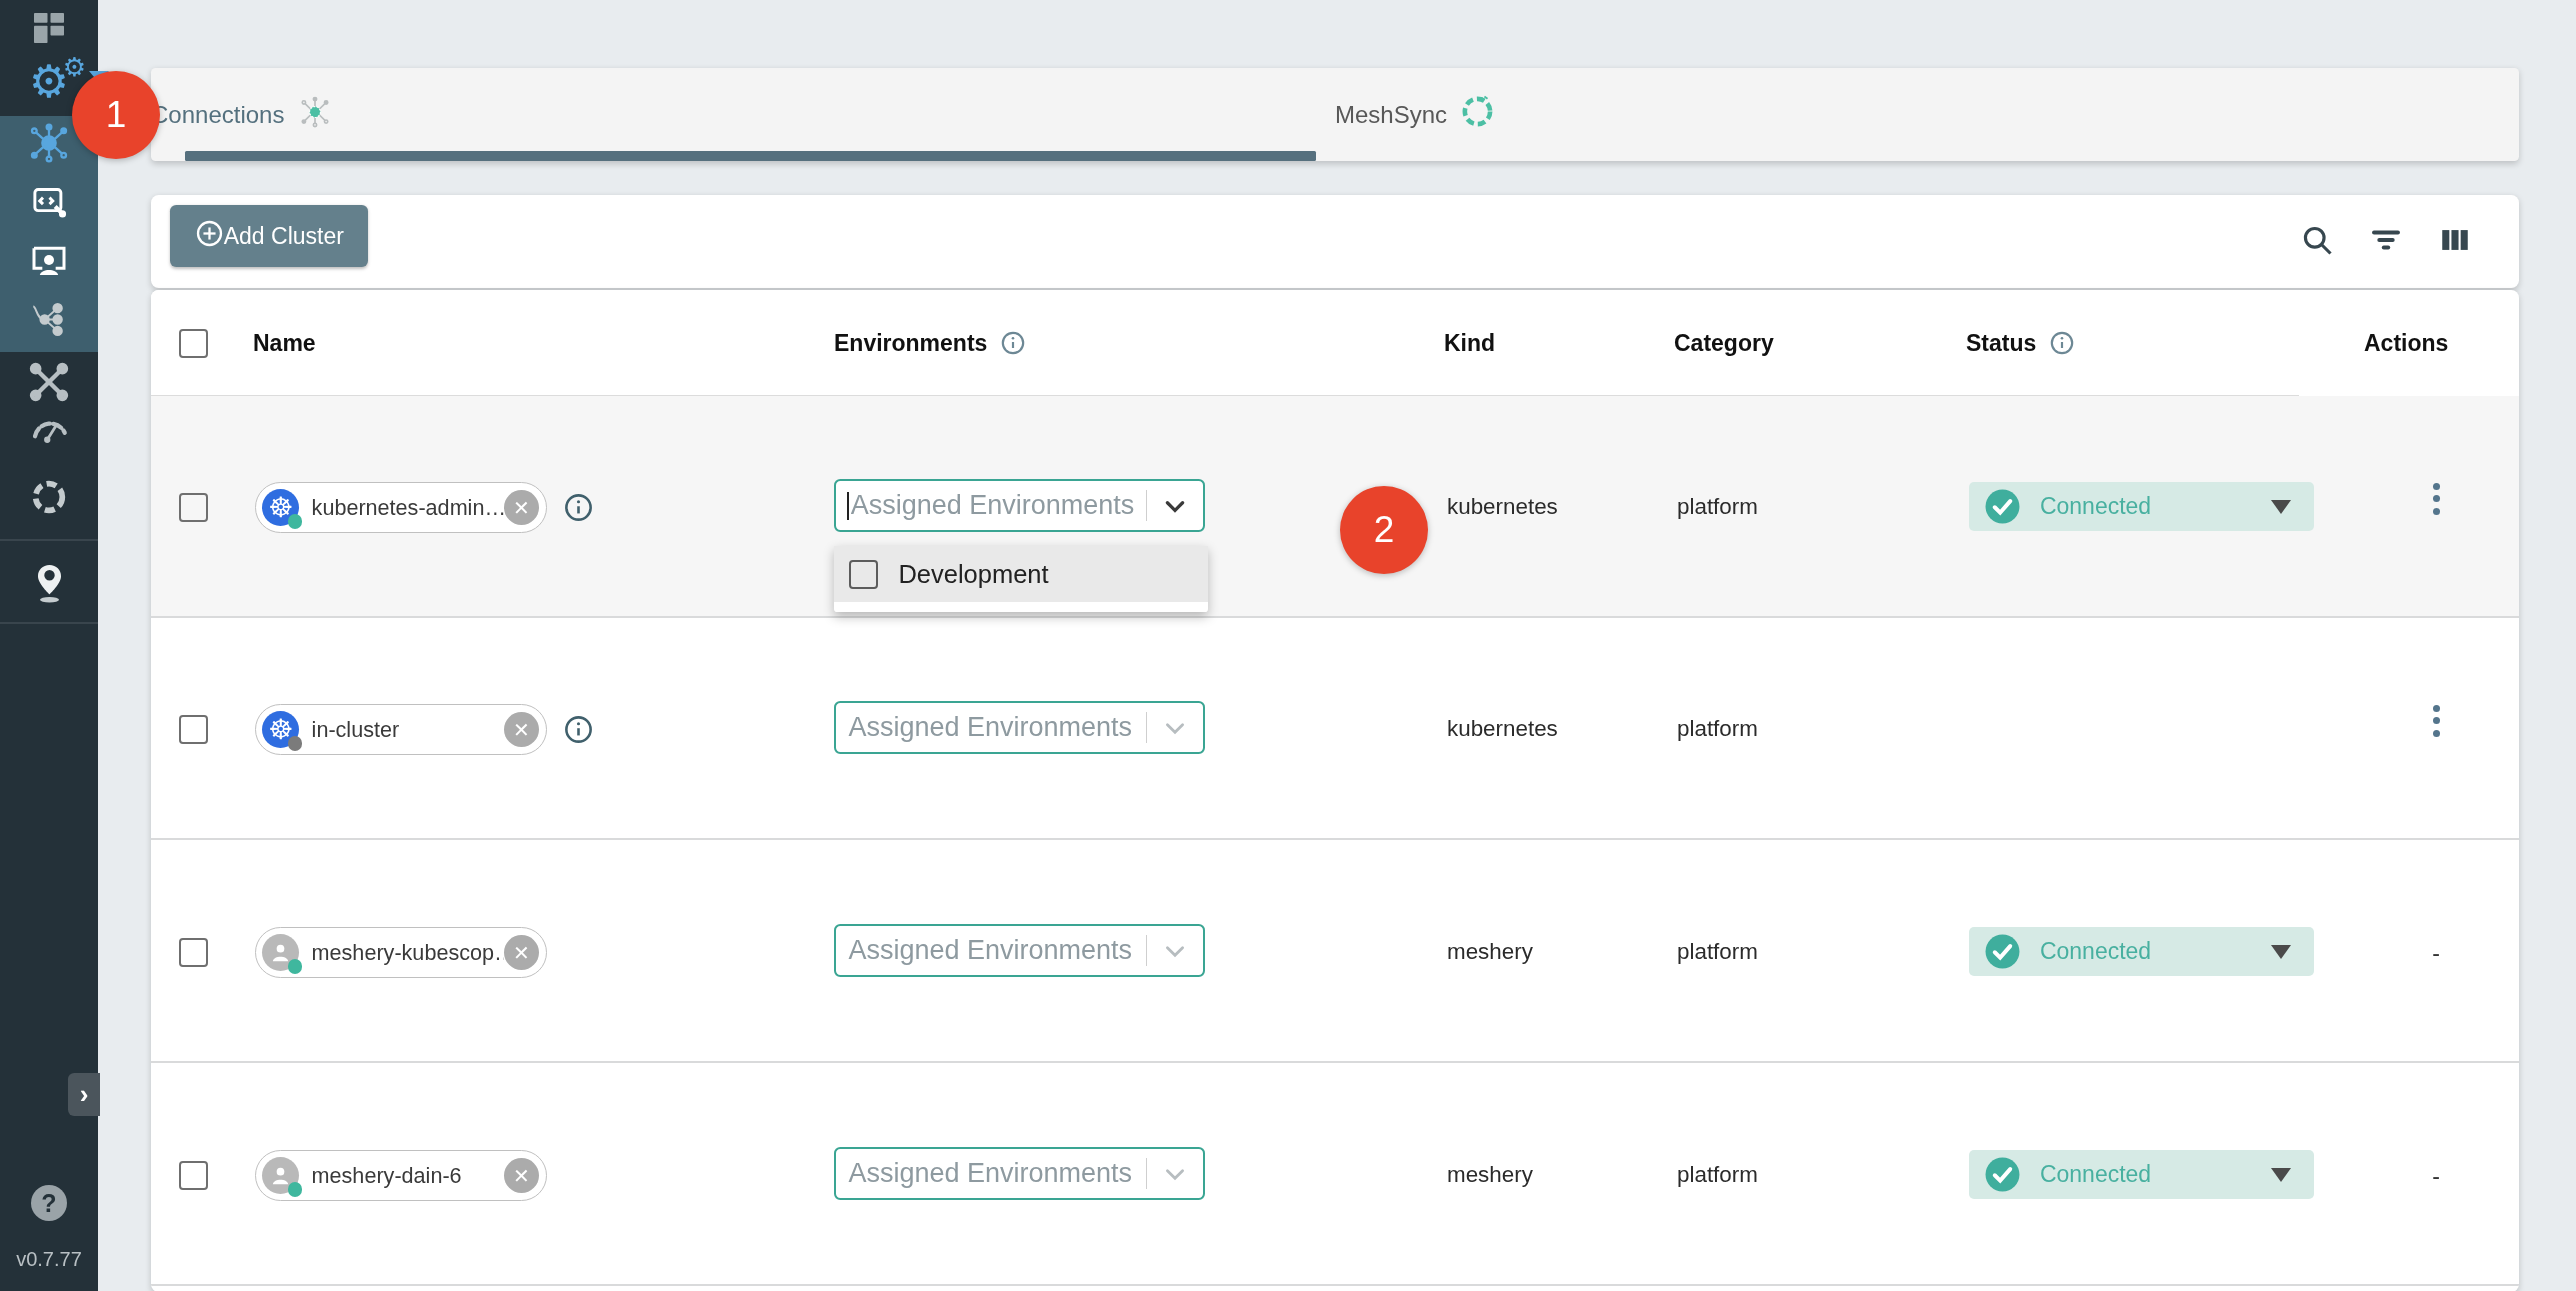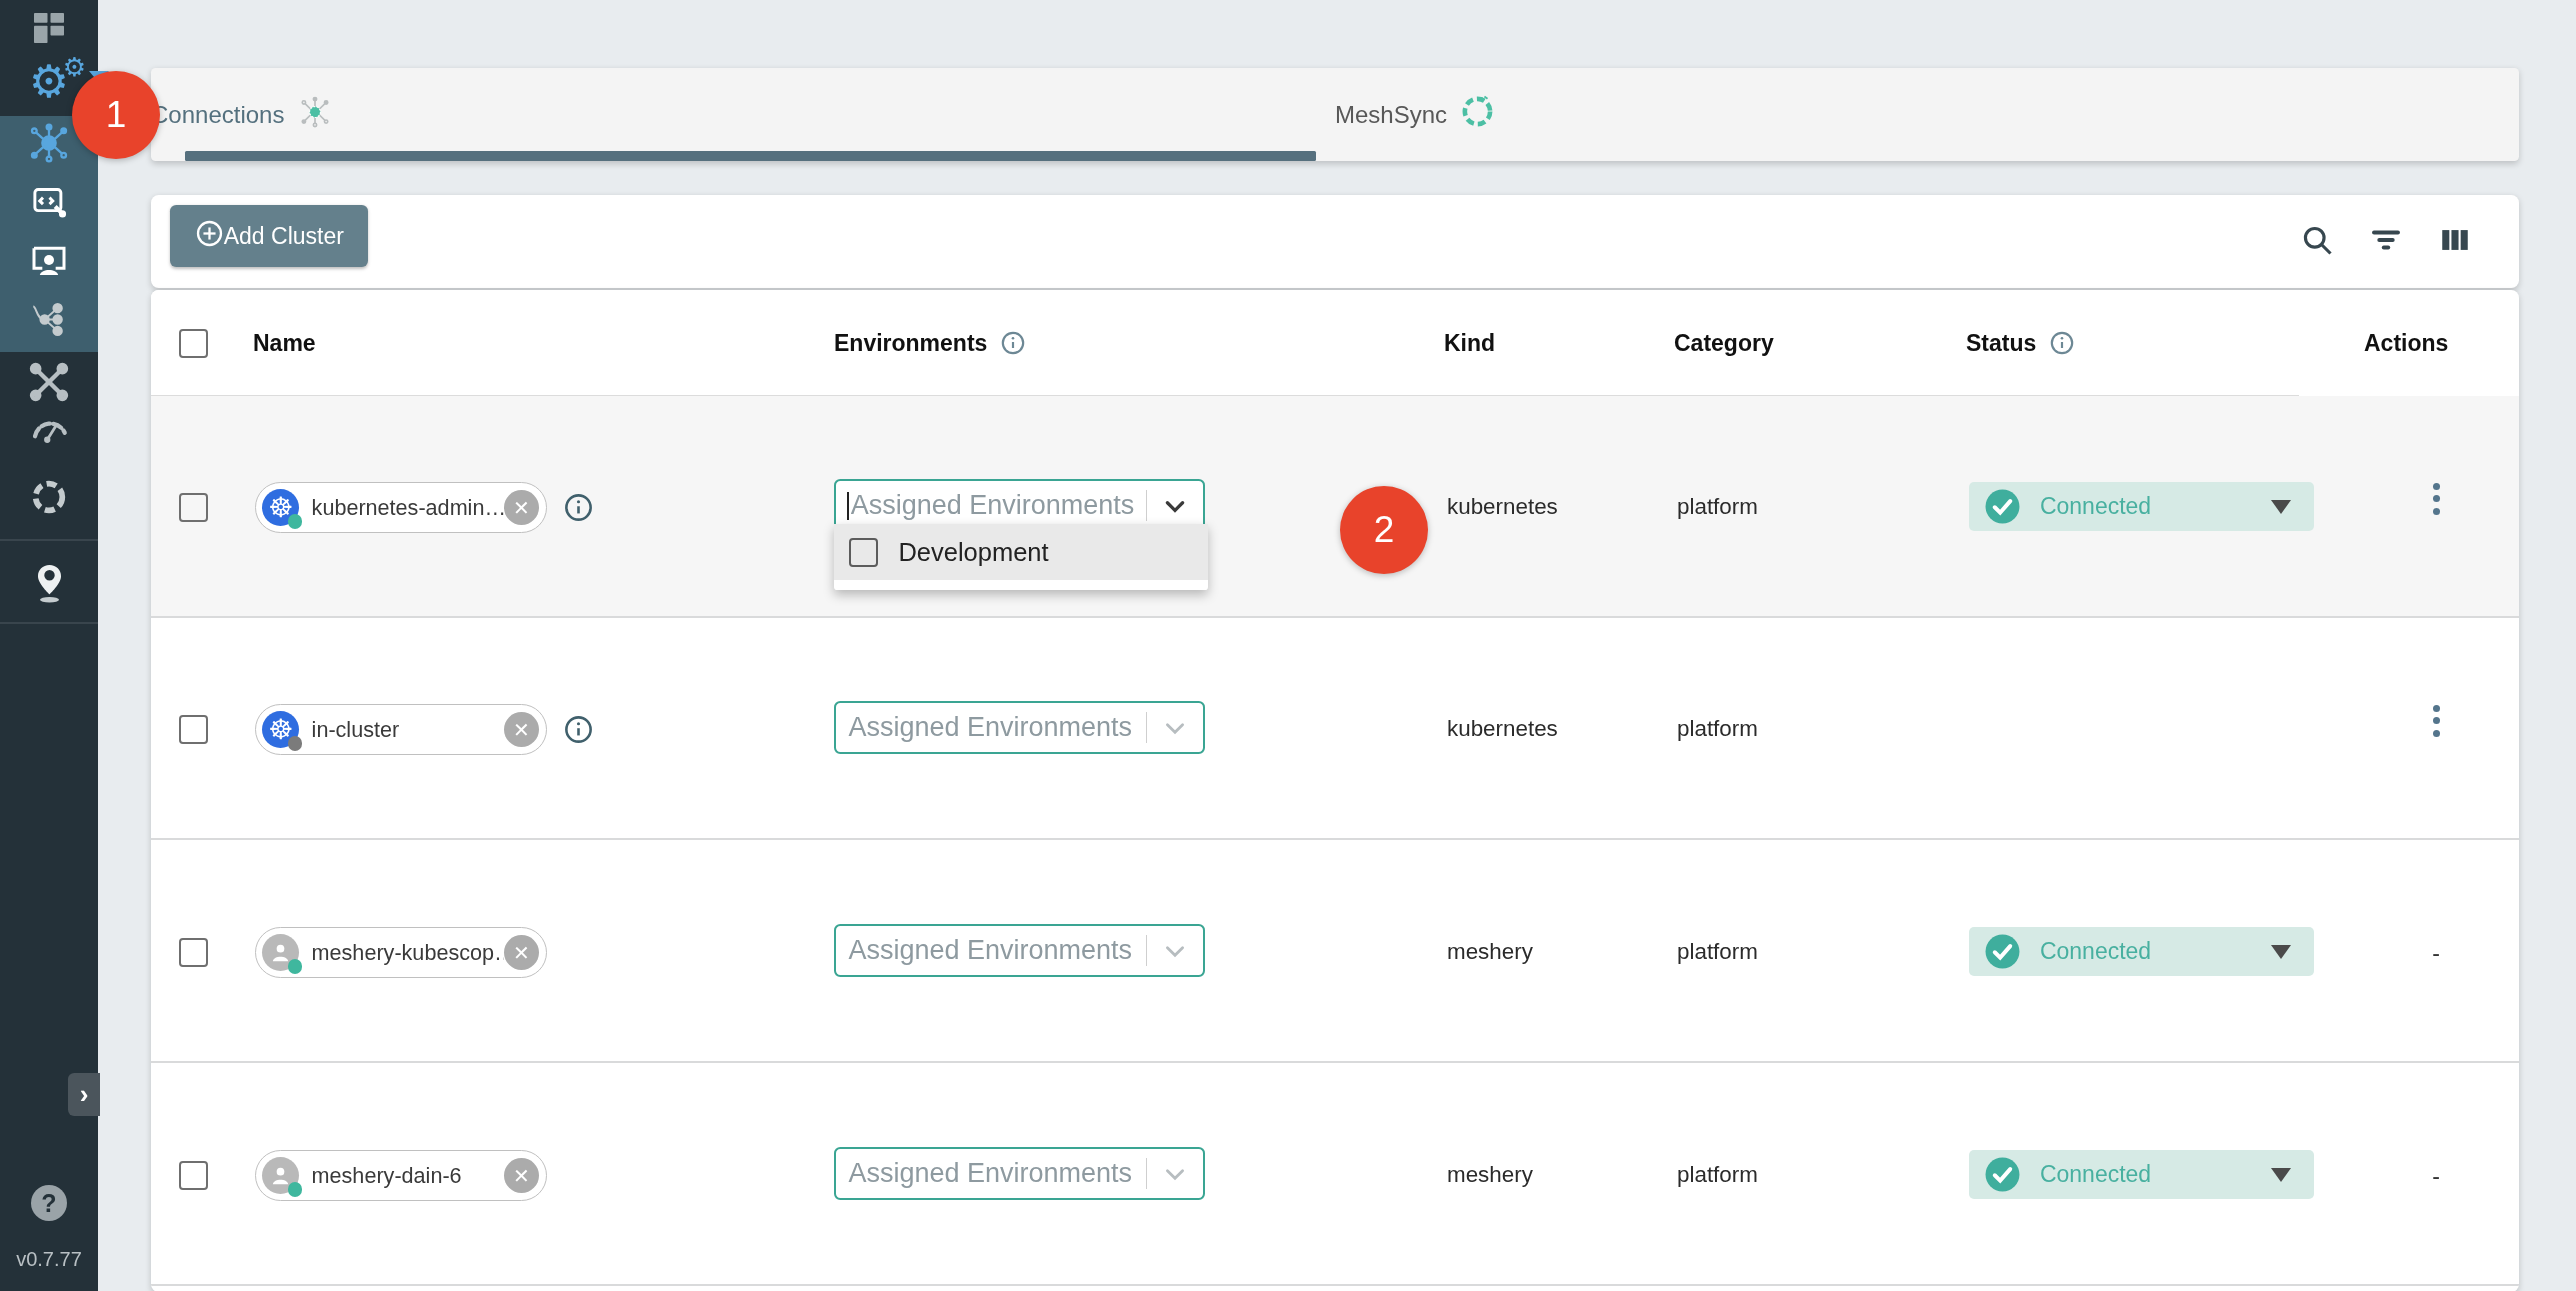--- a/index.html
+++ b/index.html
@@ -354,21 +354,21 @@
         <span class="caret-bar"></span>
         <span class="env-ph">Assigned Environments</span>
         <span class="env-div"></span>
         <span class="env-chev">
           <svg width="26" height="26" viewBox="0 0 24 24" fill="none" stroke="#3a3a3a" stroke-width="3" stroke-linecap="round">
               <polyline points="5,9 12,16 19,9"></polyline>
             </svg>
         </span>
       </div>
 
-      <div class="menu-panel" style="top:128px">
+      <div class="menu-panel" style="top:150px">
         <div class="menu-item">
           <div class="checkbox"></div>
           <span class="menu-label">Development</span>
         </div>
       </div>
 
       <div class="cell-abs cell-text" style="left:1296px; top:0; height:222px;">kubernetes</div>
       <div class="cell-abs cell-text" style="left:1526px; top:0; height:222px;">platform</div>
 
       <div class="status-badge badge-connected" style="top:86px">

